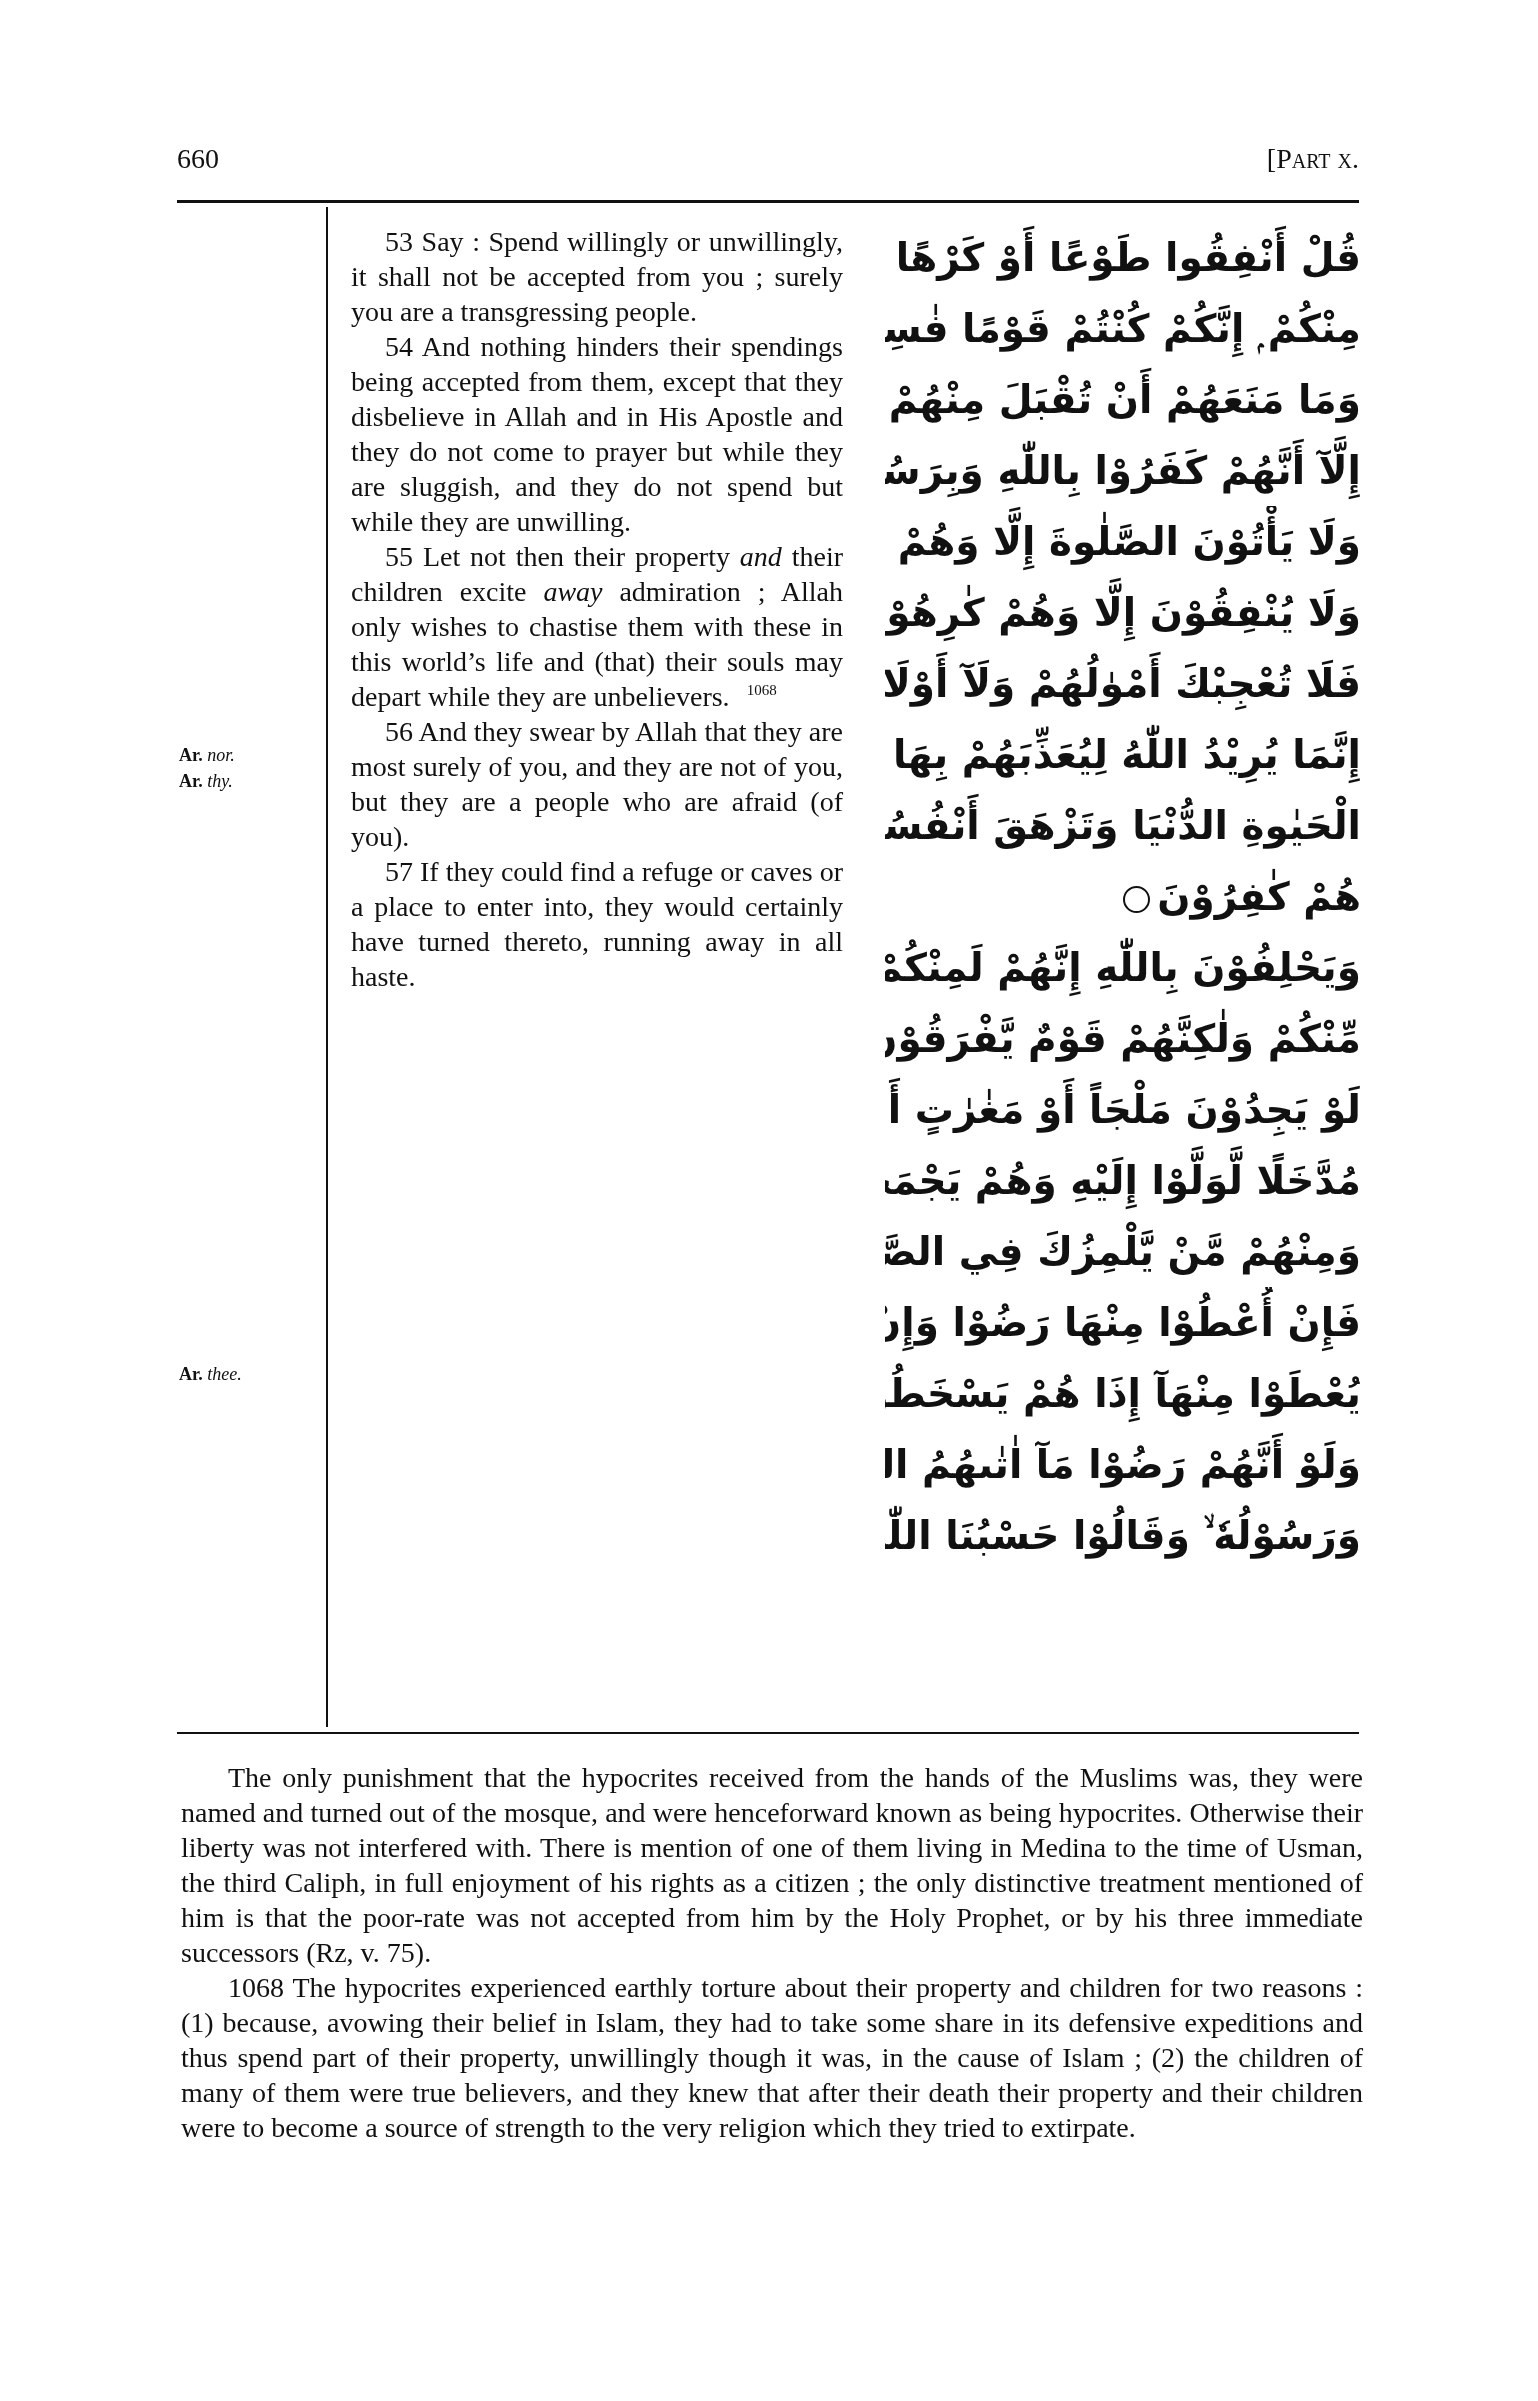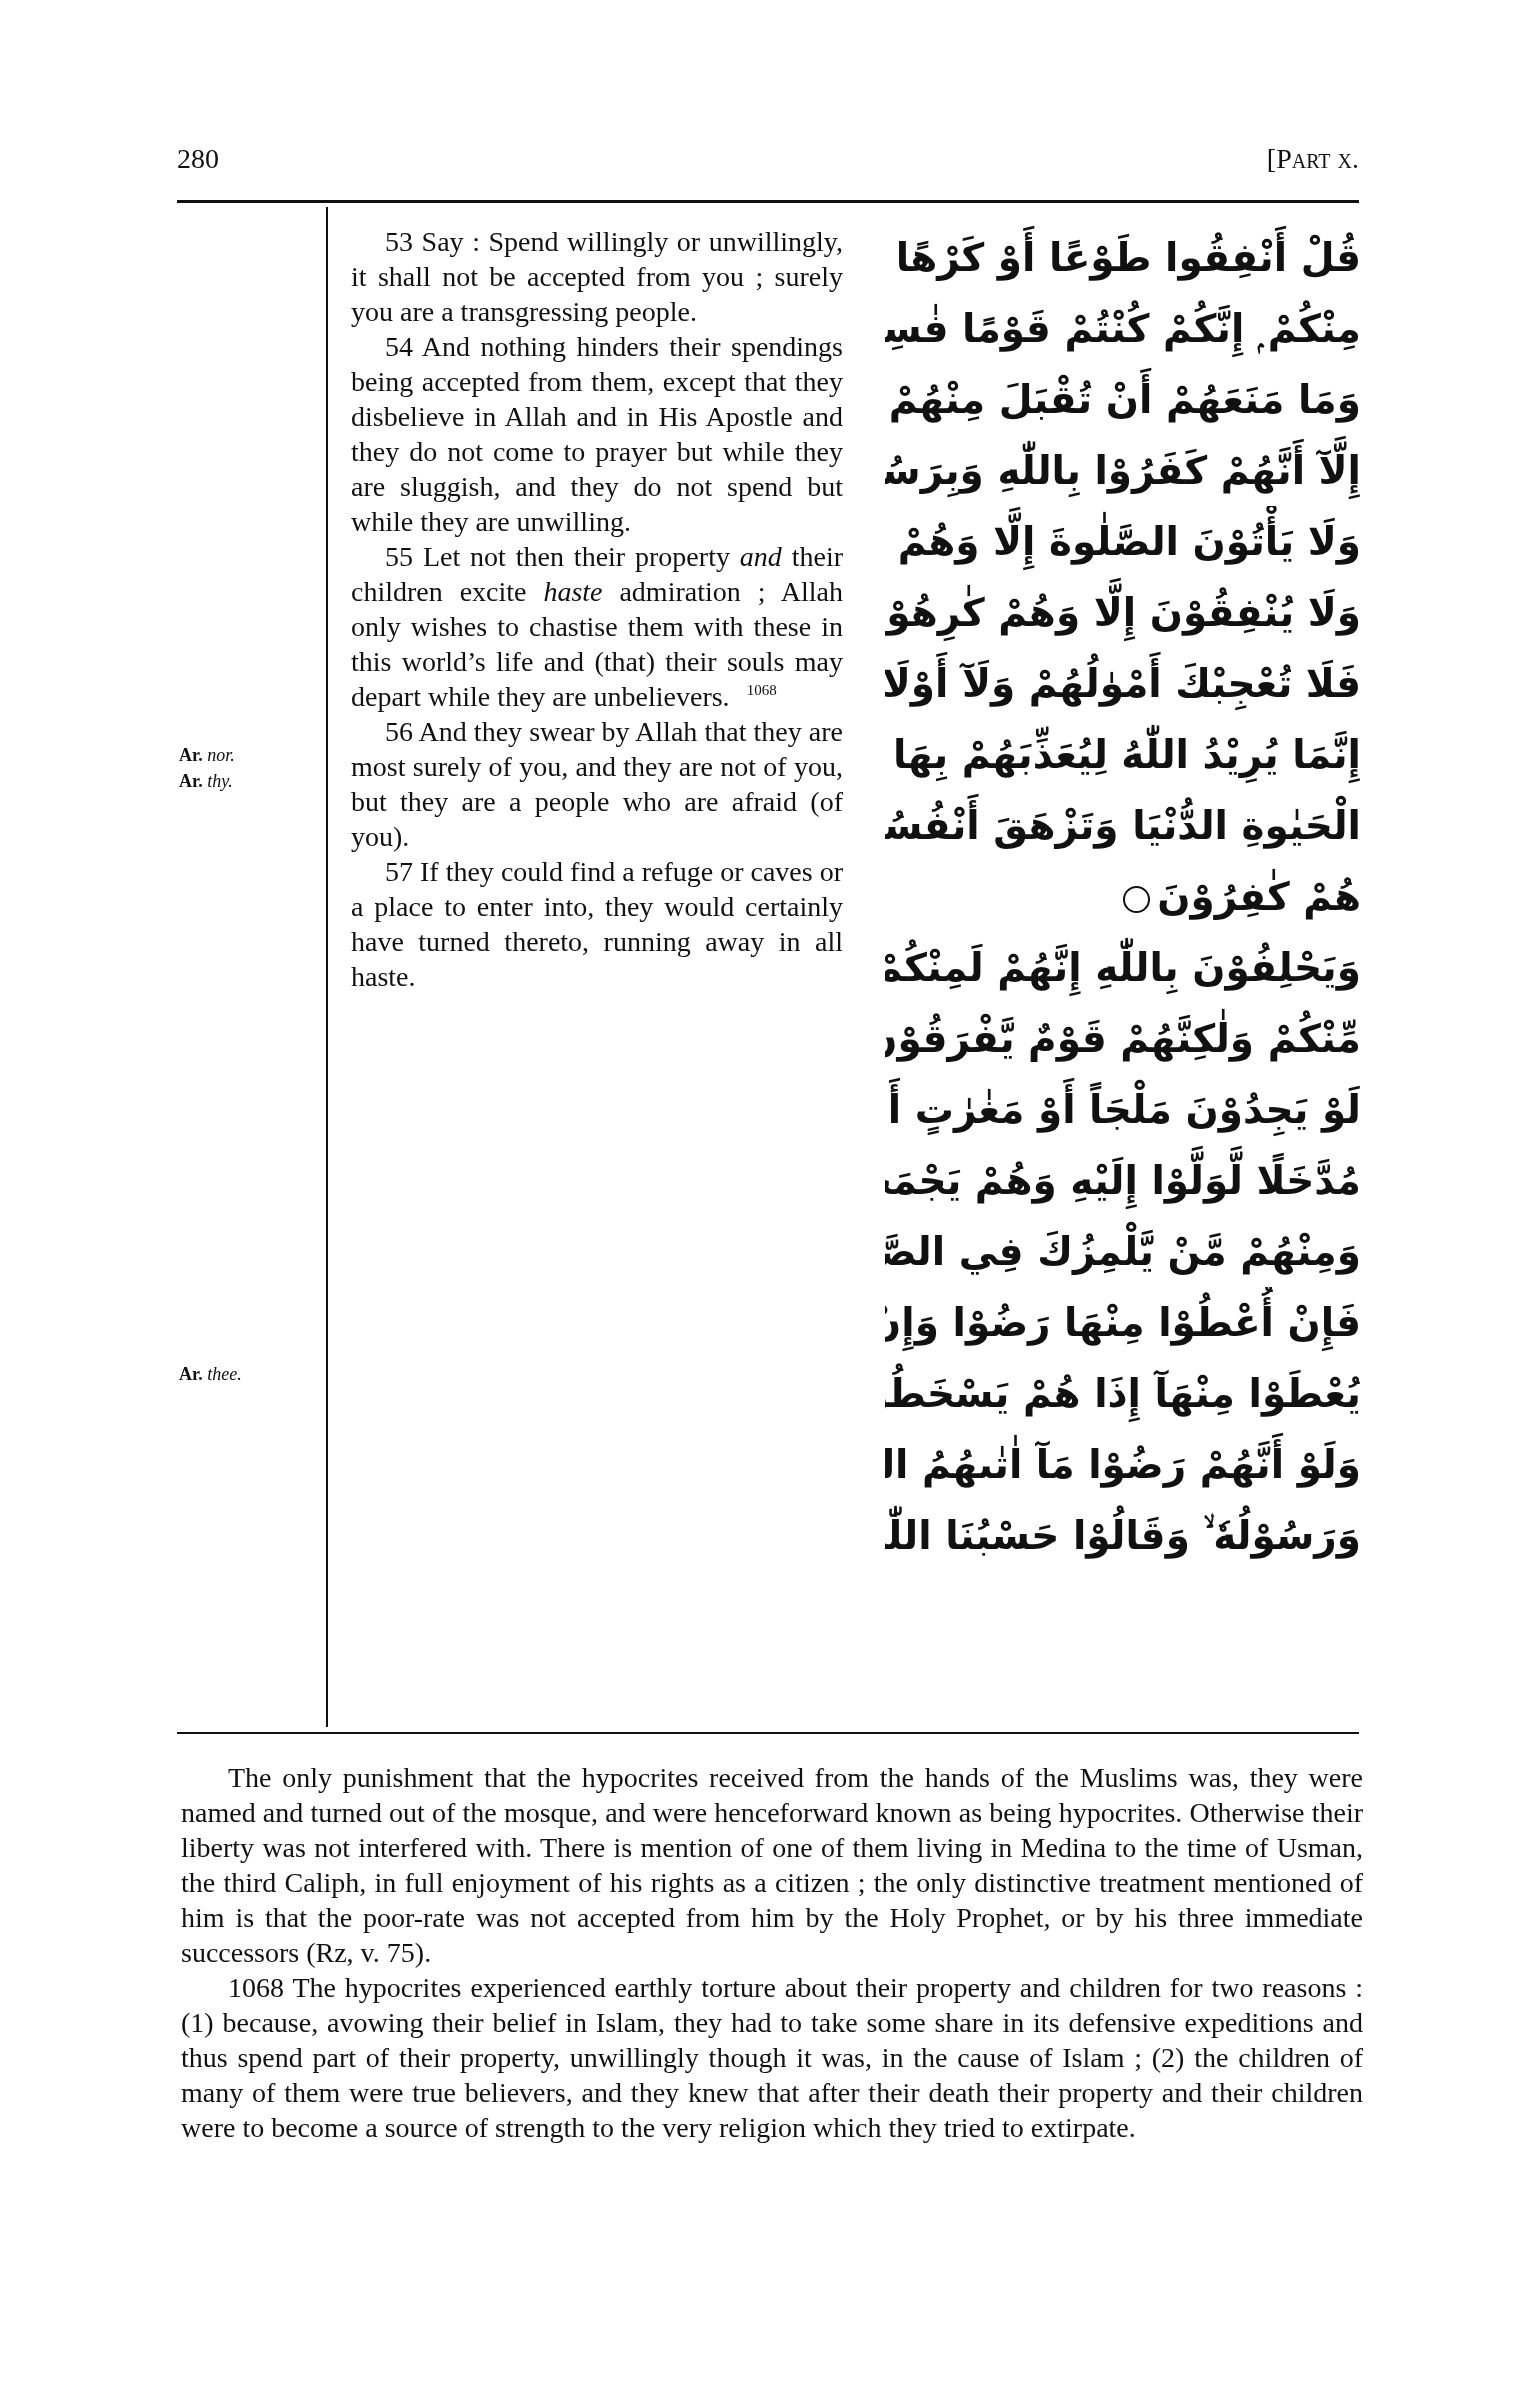--- a/index.html
+++ b/index.html
@@ -29,37 +29,37 @@
 
   .commentary { position: absolute; left: 181px; top: 1760px; width: 1182px; font-family: Liberation Serif, serif; font-size: 28px; line-height: 35px; text-align: justify; }
   .commentary p { margin: 0; text-indent: 47px; }
 </style>
 </head>
 <body>
 
 <div class="page">
 
   <div class="running-head">
-    <span class="rh-num">280</span>
+    <span class="rh-num">660</span>
     <span class="rh-part">[Part x.</span>
   </div>
 
   <div class="rule-top"></div>
   <div class="vrule"></div>
 
   <div class="margin-notes" id="margin-notes">
       <div class="margin-note" style="top: 745px;"><span>Ar. </span><i>nor.</i></div>
       <div class="margin-note" style="top: 771px;"><span>Ar. </span><i>thy.</i></div>
       <div class="margin-note" style="top: 1364px;"><span>Ar. </span><i>thee.</i></div>
     </div>
 
   <div class="english-col" id="english-col">
       <p class="verse"><span>53 Say : Spend willingly or unwillingly, it shall not be accepted from you ; surely you are a transgressing people.</span></p>
       <p class="verse"><span>54 And nothing hinders their spendings being accepted from them, except that they disbelieve in Allah and in His Apostle and they do not come to prayer but while they are sluggish, and they do not spend but while they are un­willing.</span></p>
-      <p class="verse"><span>55 Let not then their property </span><i>and</i><span> their children excite </span><i>haste</i><span> admiration ; Allah only wishes to chastise them with these in this world’s life and (that) their souls may depart while they are un­believers.</span><sup>1068</sup></p>
+      <p class="verse"><span>55 Let not then their property </span><i>and</i><span> their children excite </span><i>away</i><span> admiration ; Allah only wishes to chastise them with these in this world’s life and (that) their souls may depart while they are un­believers.</span><sup>1068</sup></p>
       <p class="verse"><span>56 And they swear by Allah that they are most surely of you, and they are not of you, but they are a people who are afraid (of you).</span></p>
       <p class="verse"><span>57 If they could find a refuge or caves or a place to enter into, they would certainly have turned thereto, running away in all haste.</span></p>
     </div>
 
   <div class="arabic-col" id="arabic-col">
       <div class="ar-line"><span>قُلْ أَنْفِقُوا طَوْعًا أَوْ كَرْهًا لَّنْ يُّتَقَبَّلَ</span></div>
       <div class="ar-line"><span>مِنْكُمْ ۭ إِنَّكُمْ كُنْتُمْ قَوْمًا فٰسِقِيْنَ</span></div>
       <div class="ar-line"><span>وَمَا مَنَعَهُمْ أَنْ تُقْبَلَ مِنْهُمْ نَفَقٰتُهُمْ</span></div>
       <div class="ar-line"><span>إِلَّآ أَنَّهُمْ كَفَرُوْا بِاللّٰهِ وَبِرَسُوْلِهٖ</span></div>
       <div class="ar-line"><span>وَلَا يَأْتُوْنَ الصَّلٰوةَ إِلَّا وَهُمْ كُسَالٰى</span></div>

